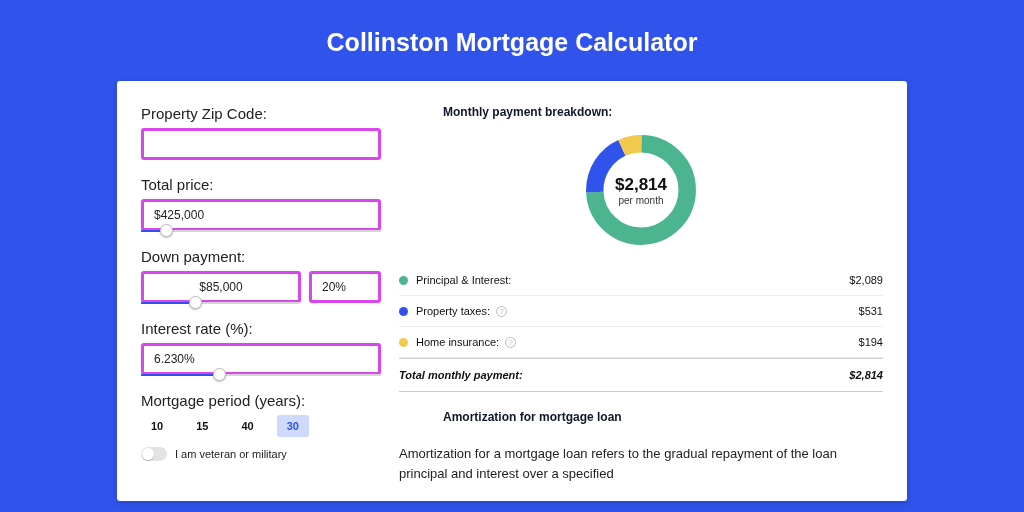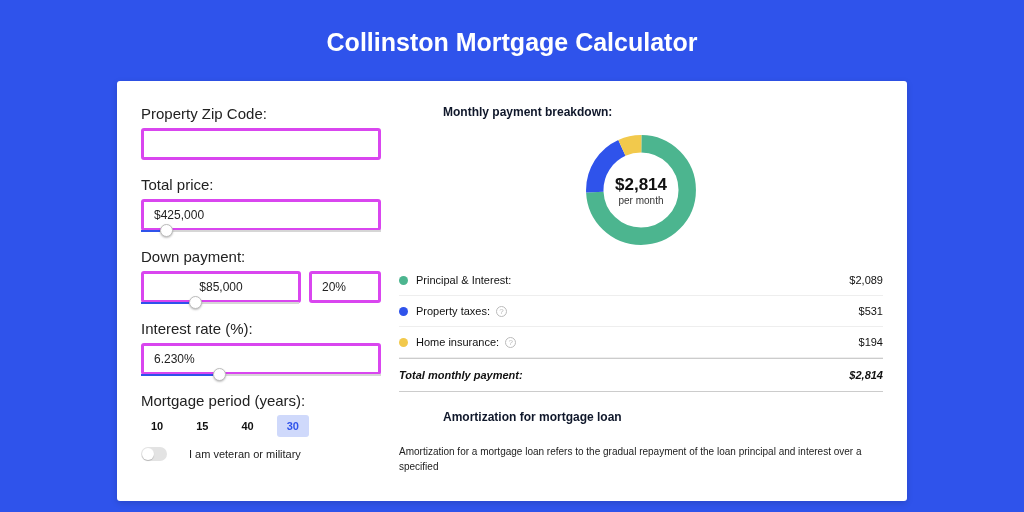--- a/index.html
+++ b/index.html
@@ -61,42 +61,42 @@
   }
 
   .period-row { display:flex; gap:13px; }
   .period-btn {
     font-size:11px; font-weight:700; color:#111;
     border:none; background:transparent;
     padding:5px 10px; border-radius:3px; cursor:pointer;
   }
   .period-btn.active { background:#cfd9fb; color:#2f53eb; }
 
-  .toggle-row { display:flex; align-items:center; gap:22px; font-size:11px; color:#222; margin-top:6px;}
+  .toggle-row { display:flex; align-items:center; gap:8px; font-size:11px; color:#222; margin-top:6px;}
   .toggle { width:26px; height:14px; border-radius:8px; background:#e3e3e3; position:relative; }
   .toggle .dot { width:12px; height:12px; background:#fff; border-radius:50%; position:absolute; top:1px; left:1px; box-shadow:0 1px 1px rgba(0,0,0,0.2);}
 
   .section-head { font-size:12px; font-weight:700; color:#0f172a; margin-bottom:10px;padding-left:44px;}
   .donut-wrap { display:flex; justify-content:center; margin:6px 0 14px 0;}
   .donut { position:relative; width:122px; height:122px;}
   .donut svg { width:122px; height:122px; }
   .donut-center { position:absolute; inset:0; display:flex; flex-direction:column; align-items:center; justify-content:center;}
   .donut-center .big { font-size:17px; font-weight:700; color:#111;}
   .donut-center .small { font-size:10px; color:#333;}
 
   .breakdown-row { display:flex; align-items:center; font-size:11px; color:#111; padding:9px 0; border-bottom:1px solid #eee;text-align:right;}
   .breakdown-row:last-of-type { border-bottom:none;}
   .swatch { width:9px; height:9px; border-radius:50%; margin-right:8px; flex-shrink:0;}
   .sw-green { background:#4cb58f;} .sw-blue { background:#2f53eb;} .sw-yellow { background:#f2c94c;}
   .help { width:11px; height:11px; border:1px solid #bbb; border-radius:50%; color:#bbb; font-size:8px; display:inline-flex;align-items:center;justify-content:center; margin-left:6px;}
   .breakdown-row .amt { margin-left:auto; }
   .total-row { font-weight:700; border-top:1px solid #ccc; border-bottom:1px solid #ccc; padding:10px 0;font-style:italic;}
 
   .amort-box { margin-top:18px;}
-  .amort-text { font-size:10px; color:#222; line-height:1.5; margin-top:20px;}
+  .amort-text { font-size:13px; color:#222; line-height:1.5; margin-top:20px;}
 </style>
 </head>
 <body>
 
 <h1 class="page-title">Collinston Mortgage Calculator</h1>
 
 <div class="card">
 
   <div class="col-left">
 

